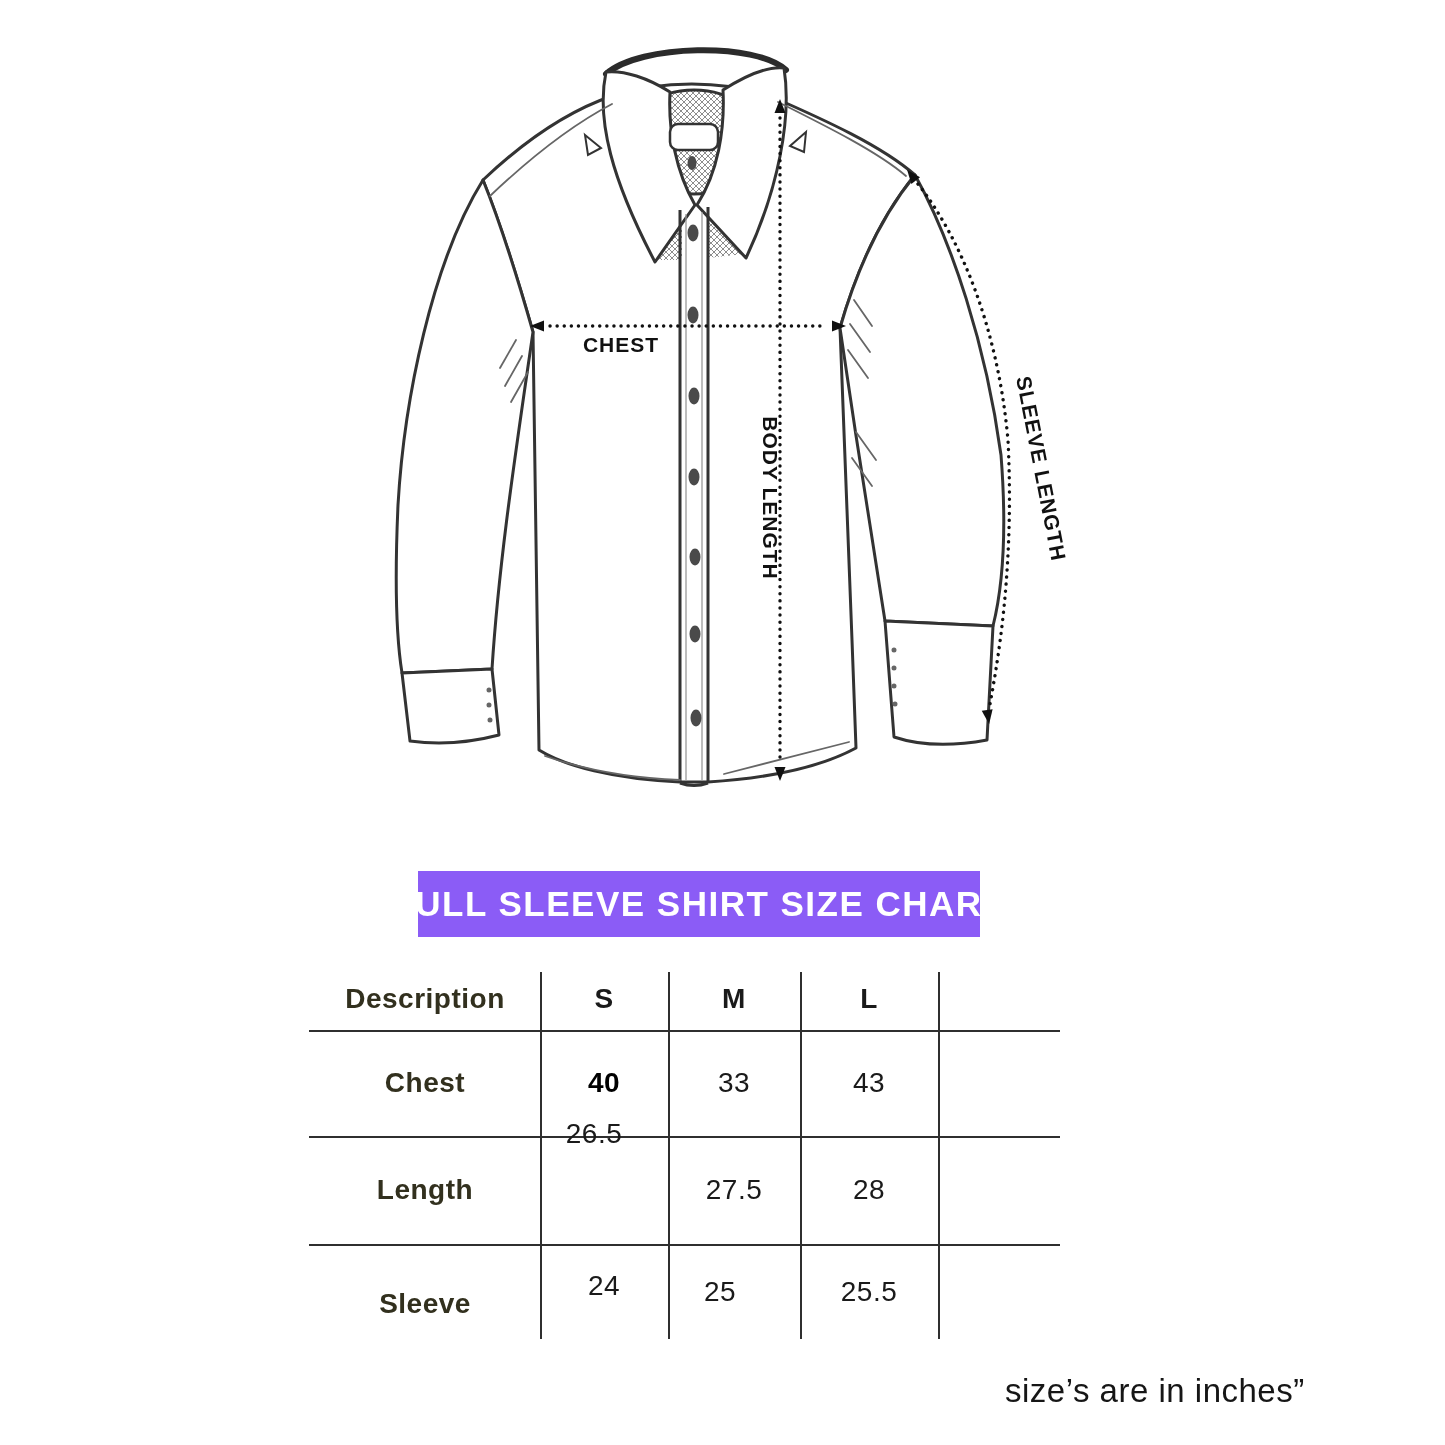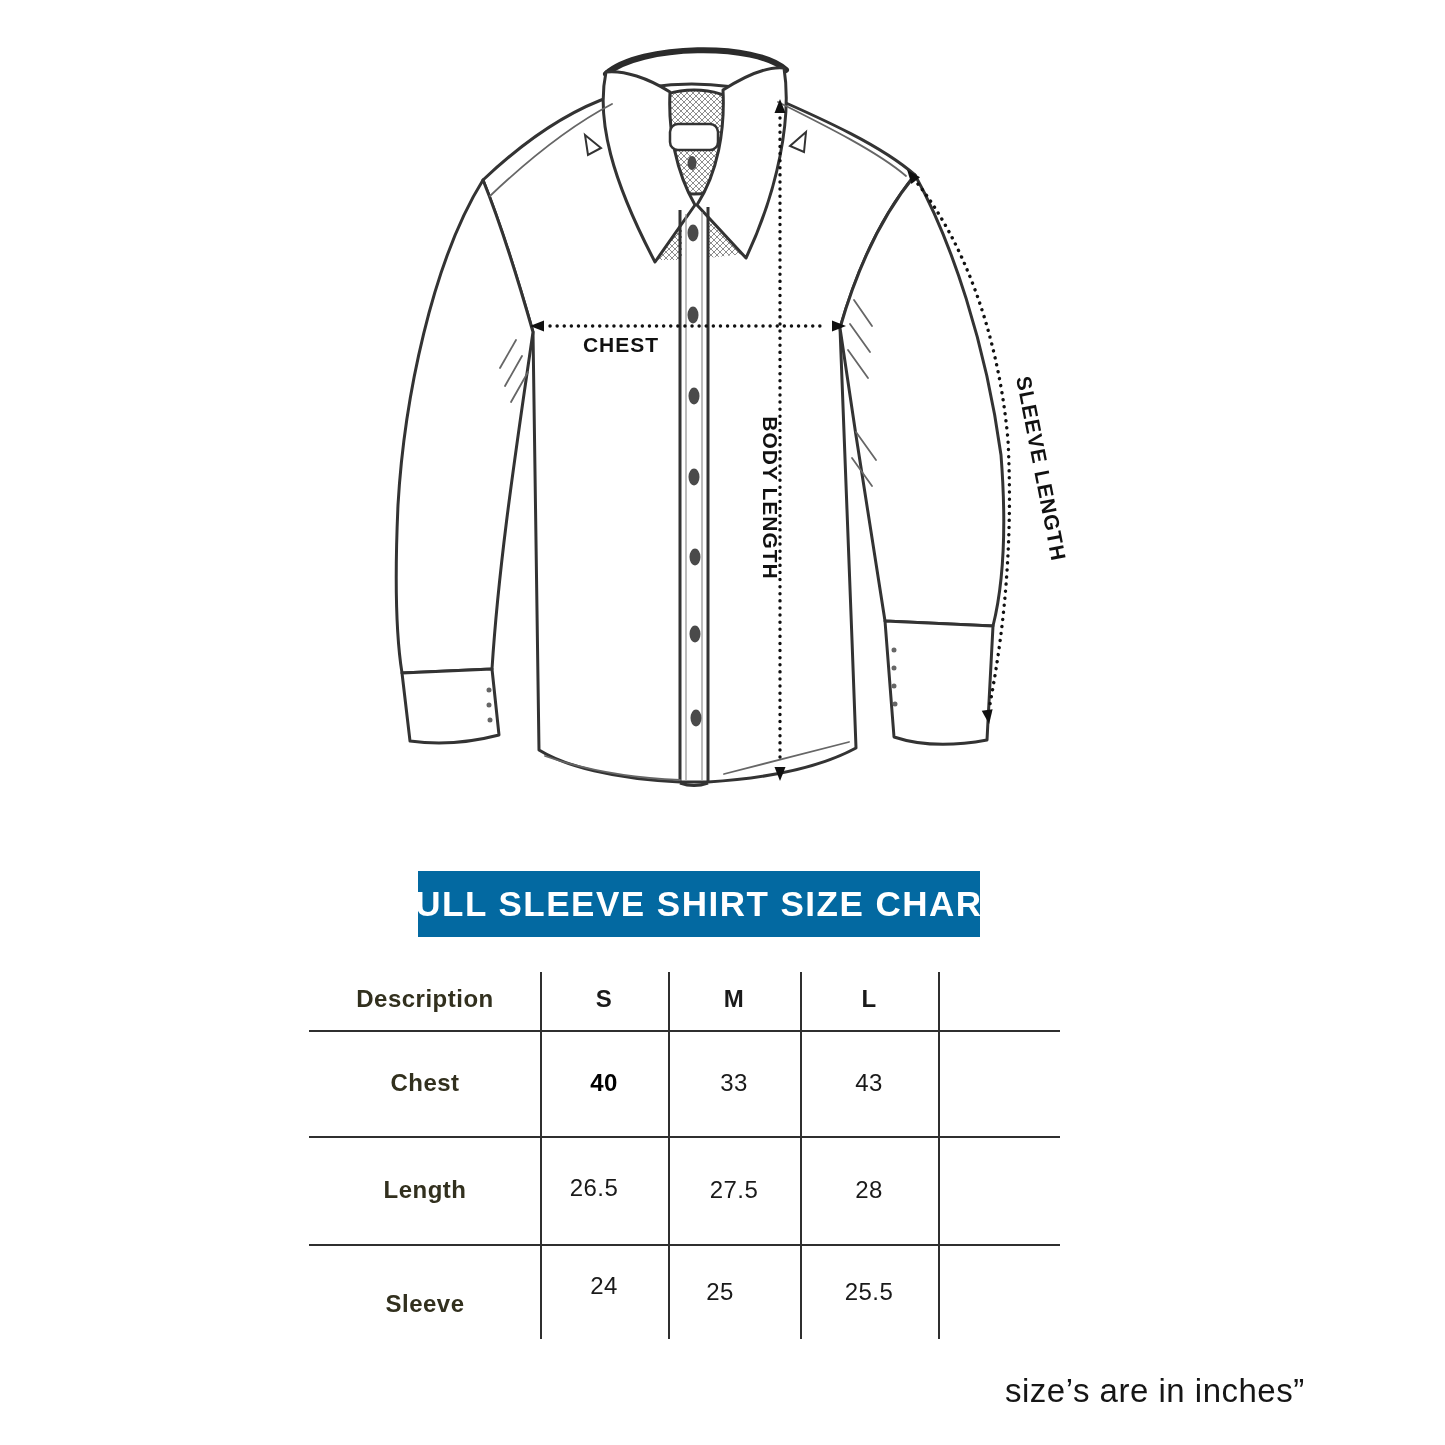--- a/index.html
+++ b/index.html
@@ -6,31 +6,31 @@
   body{
     width:1445px;height:1445px;position:relative;overflow:hidden;
     background:#ffffff;
     font-family:"Liberation Sans","DejaVu Sans",sans-serif;
   }
   
   .shirt-svg{position:absolute;left:0;top:0;}
   
   .banner{
     position:absolute;left:418px;top:871px;width:562px;height:66px;
-    background:#0369a1;display:flex;align-items:center;justify-content:center;
+    background:#8b5cf6;display:flex;align-items:center;justify-content:center;
   }
   .banner-text{
     color:#ffffff;font-size:35px;font-weight:bold;letter-spacing:1.5px;white-space:nowrap;
   }
   
   .vline{position:absolute;width:2px;background:#2f2f2f;}
   .hline{position:absolute;height:2px;background:#2f2f2f;}
   .cell{
     position:absolute;display:flex;align-items:center;justify-content:center;
-    font-size:24px;color:#1a1a1a;letter-spacing:.5px;white-space:nowrap;
+    font-size:28px;color:#1a1a1a;letter-spacing:.5px;white-space:nowrap;
   }
   .cell.lbl{font-weight:bold;color:#32301e;}
   .cell.hdr{font-weight:bold;color:#1a1a1a;}
   .cell.olive{color:#000000;font-weight:bold;}
   
   .footnote{
     position:absolute;left:1005px;top:1372px;font-size:33px;color:#161616;
     letter-spacing:.5px;white-space:nowrap;
   }
 </style>
@@ -185,21 +185,21 @@
 
   <div>
     <div class="cell lbl" style="left:310px;top:1032px;width:230px;height:102px;">Chest</div>
     <div class="cell olive" style="left:540px;top:1032px;width:128px;height:102px;">40</div>
     <div class="cell" style="left:668px;top:1032px;width:132px;height:102px;">33</div>
     <div class="cell" style="left:800px;top:1032px;width:138px;height:102px;">43</div>
   </div>
 
   <div>
     <div class="cell lbl" style="left:310px;top:1138px;width:230px;height:104px;">Length</div>
-    <div class="cell" style="left:540px;top:1136px;width:108px;height:104px;">26.5</div>
+    <div class="cell" style="left:540px;top:1082px;width:108px;height:104px;">26.5</div>
     <div class="cell" style="left:668px;top:1138px;width:132px;height:104px;">27.5</div>
     <div class="cell" style="left:800px;top:1138px;width:138px;height:104px;">28</div>
   </div>
 
   <div>
     <div class="cell lbl" style="left:310px;top:1246px;width:230px;height:92px;margin-top:12px;">Sleeve</div>
     <div class="cell" style="left:540px;top:1240px;width:128px;height:92px;">24</div>
     <div class="cell" style="left:668px;top:1246px;width:104px;height:92px;">25</div>
     <div class="cell" style="left:800px;top:1246px;width:138px;height:92px;">25.5</div>
   </div>

